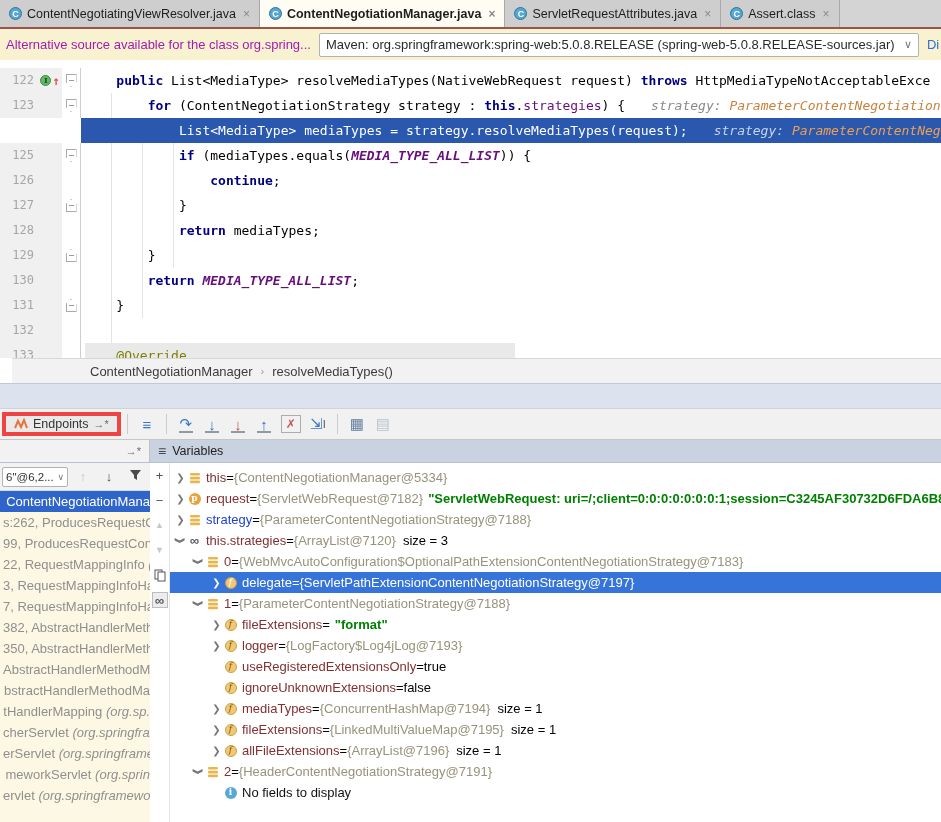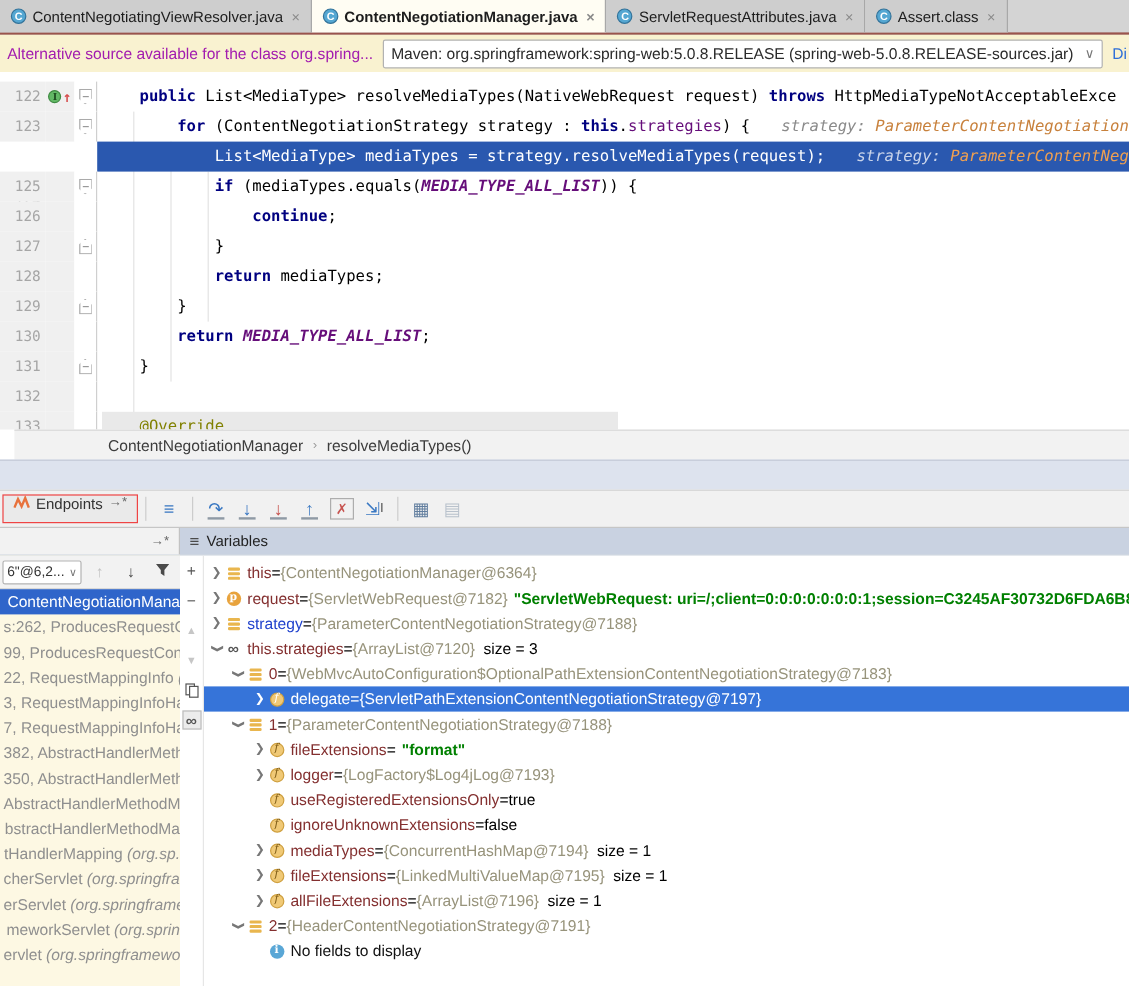--- a/index.html
+++ b/index.html
@@ -62,21 +62,21 @@
 
   
   .crumbs{left:12px;top:358px;width:941px;height:25px;background:#f2f2f2;border-top:1px solid #d8d8d8;
           display:flex;align-items:center;font-size:13px;color:#3c3c3c;padding-left:78px;box-sizing:border-box;gap:8px;}
   .crumbs .sep{color:#9a9a9a;font-size:11px;}
 
   
   .band{left:0;top:383px;width:941px;height:25px;background:#dde3ee;border-top:1px solid #c2c9d6;box-sizing:border-box;}
   .dbgbar{left:0;top:408px;width:941px;height:32px;background:#f1f1f1;border-top:1px solid #d2d2d2;border-bottom:1px solid #c6c6c6;
           display:flex;align-items:center;box-sizing:border-box;padding-left:2px;}
-  .eptab{display:flex;gap:5px;height:24px;padding:0 8px;background:#eaeaea;border:1px solid #ef4444;
+  .eptab{display:flex;align-items:center;gap:5px;height:24px;padding:0 8px;background:#eaeaea;border:4px solid #ef4444;
          font-size:12.5px;color:#333;box-sizing:border-box;}
   .eptab .pin{color:#6a6a6a;font-size:11px;}
   .tbsep{width:1px;height:20px;background:#cccccc;margin:0 6px;}
   .tbico{width:26px;height:24px;display:flex;align-items:center;justify-content:center;font-size:15px;position:relative;}
   .blue{color:#3a78c2;} .red{color:#c75450;} .grayed{color:#b9c2cc;} .steel{color:#607d9e;}
   .underbar::after{content:"";position:absolute;left:6px;right:6px;bottom:3px;height:2px;background:#8f9aa5;}
 
   
   .varhead{left:0;top:440px;width:941px;height:23px;display:flex;box-sizing:border-box;border-bottom:1px solid #b7c0d0;}
   .varhead .lft{width:150px;background:#f2f2f2;border-right:1px solid #c2c2c2;display:flex;align-items:center;justify-content:flex-end;padding-right:8px;box-sizing:border-box;color:#6a6a6a;font-size:11px;}
@@ -265,21 +265,21 @@
       <span class="varrow">❯</span>
       <span class="vicon">
         <svg class="objico" width="12" height="12">
           <rect x="1" y="1" width="10" height="2.6" rx="1" fill="#e9b64e"></rect>
           <rect x="1" y="4.8" width="10" height="2.6" rx="1" fill="#e9b64e"></rect>
           <rect x="1" y="8.6" width="10" height="2.6" rx="1" fill="#e9b64e"></rect>
         </svg>
       </span>
       <span class="vname">this</span>
       <span class="veq"> = </span>
-      <span class="vref">{ContentNegotiationManager@6364}</span>
+      <span class="vref">{ContentNegotiationManager@5334}</span>
     </div>
     <div class="vrow" style="padding-left: 4px;">
       <span class="varrow">❯</span>
       <span class="vicon">
         <span class="circ param">p</span>
       </span>
       <span class="vname">request</span>
       <span class="veq"> = </span>
       <span class="vref">{ServletWebRequest@7182}</span>
       <span class="vstr">"ServletWebRequest: uri=/;client=0:0:0:0:0:0:0:1;session=C3245AF30732D6FDA6B87CD</span>

